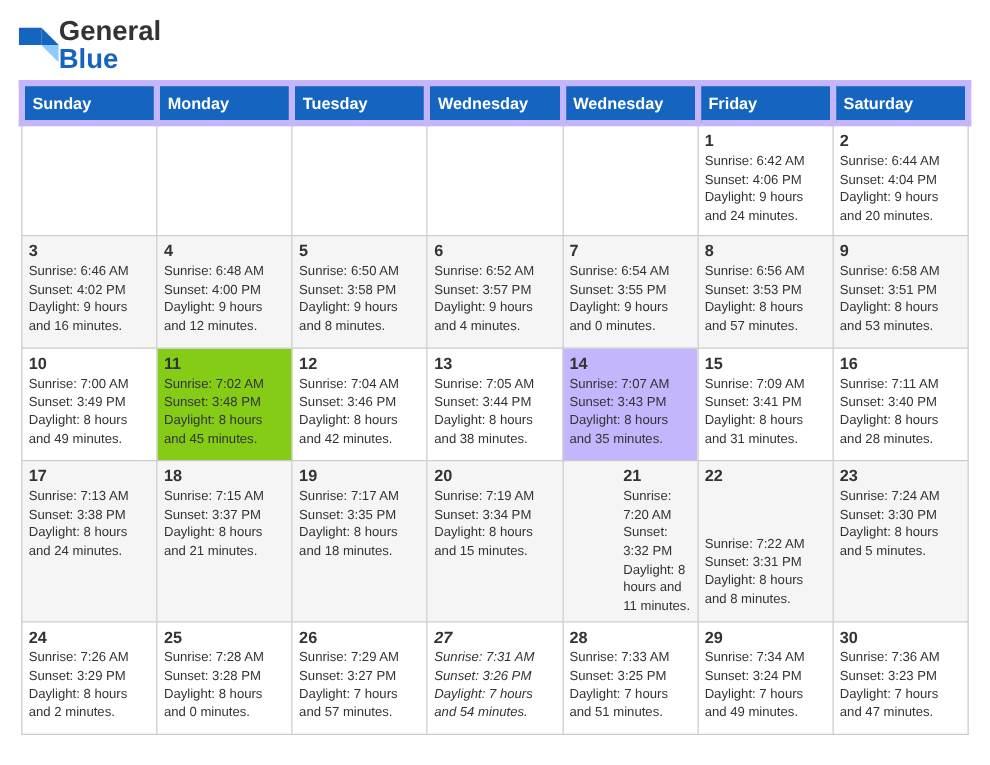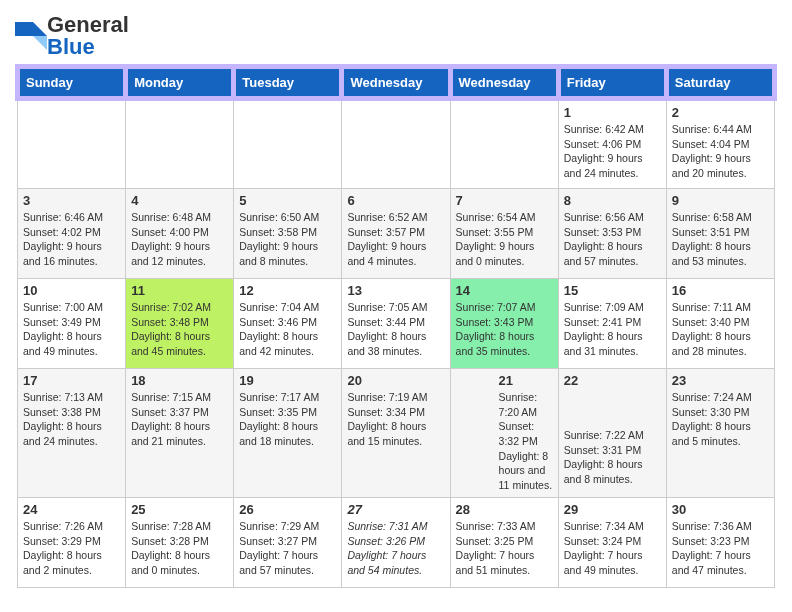--- a/index.html
+++ b/index.html
@@ -185,48 +185,48 @@
 Daylight: 8 hours and 53 minutes.</div>
         </td>
       </tr>
       <tr>
         <td style="background: rgb(255, 255, 255);">
           <span class="day-number">10</span>
           <div class="day-info" style="white-space: pre-line;">Sunrise: 7:00 AM
 Sunset: 3:49 PM
 Daylight: 8 hours and 49 minutes.</div>
         </td>
-        <td style="background: #bef264; margin-left: 24px;">
+        <td style="background: #84cc16; margin-left: 24px;">
           <span class="day-number">11</span>
           <div class="day-info" style="white-space: pre-line;">Sunrise: 7:02 AM
 Sunset: 3:48 PM
 Daylight: 8 hours and 45 minutes.</div>
         </td>
         <td style="background: rgb(255, 255, 255);">
           <span class="day-number">12</span>
           <div class="day-info" style="white-space: pre-line;">Sunrise: 7:04 AM
 Sunset: 3:46 PM
 Daylight: 8 hours and 42 minutes.</div>
         </td>
         <td style="background: rgb(255, 255, 255);">
           <span class="day-number">13</span>
           <div class="day-info" style="white-space: pre-line;">Sunrise: 7:05 AM
 Sunset: 3:44 PM
 Daylight: 8 hours and 38 minutes.</div>
         </td>
-        <td style="background: #86efac; margin-left: 48px;">
+        <td style="background: #c4b5fd; margin-left: 48px;">
           <span class="day-number">14</span>
           <div class="day-info" style="white-space: pre-line;">Sunrise: 7:07 AM
 Sunset: 3:43 PM
 Daylight: 8 hours and 35 minutes.</div>
         </td>
         <td style="background: rgb(255, 255, 255);">
           <span class="day-number">15</span>
           <div class="day-info" style="white-space: pre-line;">Sunrise: 7:09 AM
-Sunset: 2:41 PM
+Sunset: 3:41 PM
 Daylight: 8 hours and 31 minutes.</div>
         </td>
         <td style="background: rgb(255, 255, 255);">
           <span class="day-number">16</span>
           <div class="day-info" style="white-space: pre-line;">Sunrise: 7:11 AM
 Sunset: 3:40 PM
 Daylight: 8 hours and 28 minutes.</div>
         </td>
       </tr>
       <tr>

